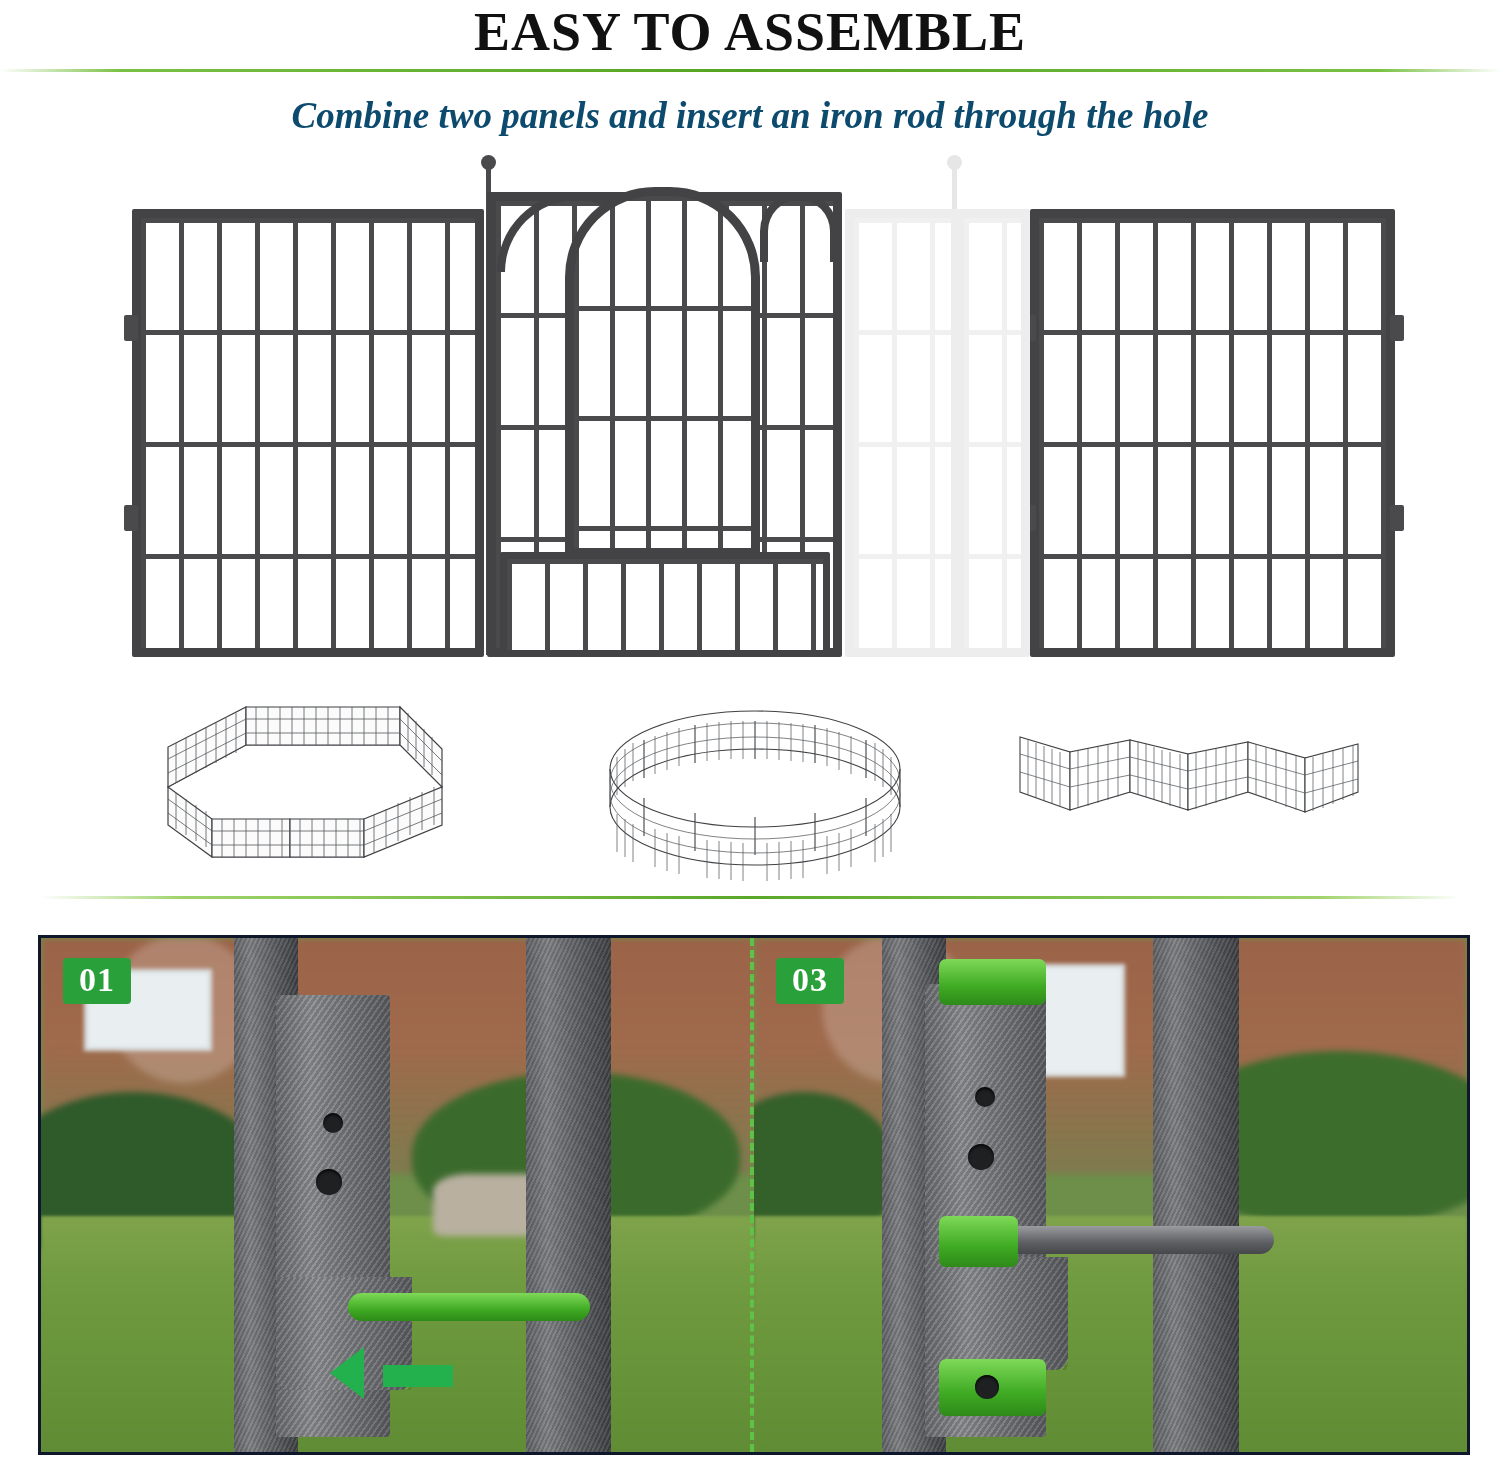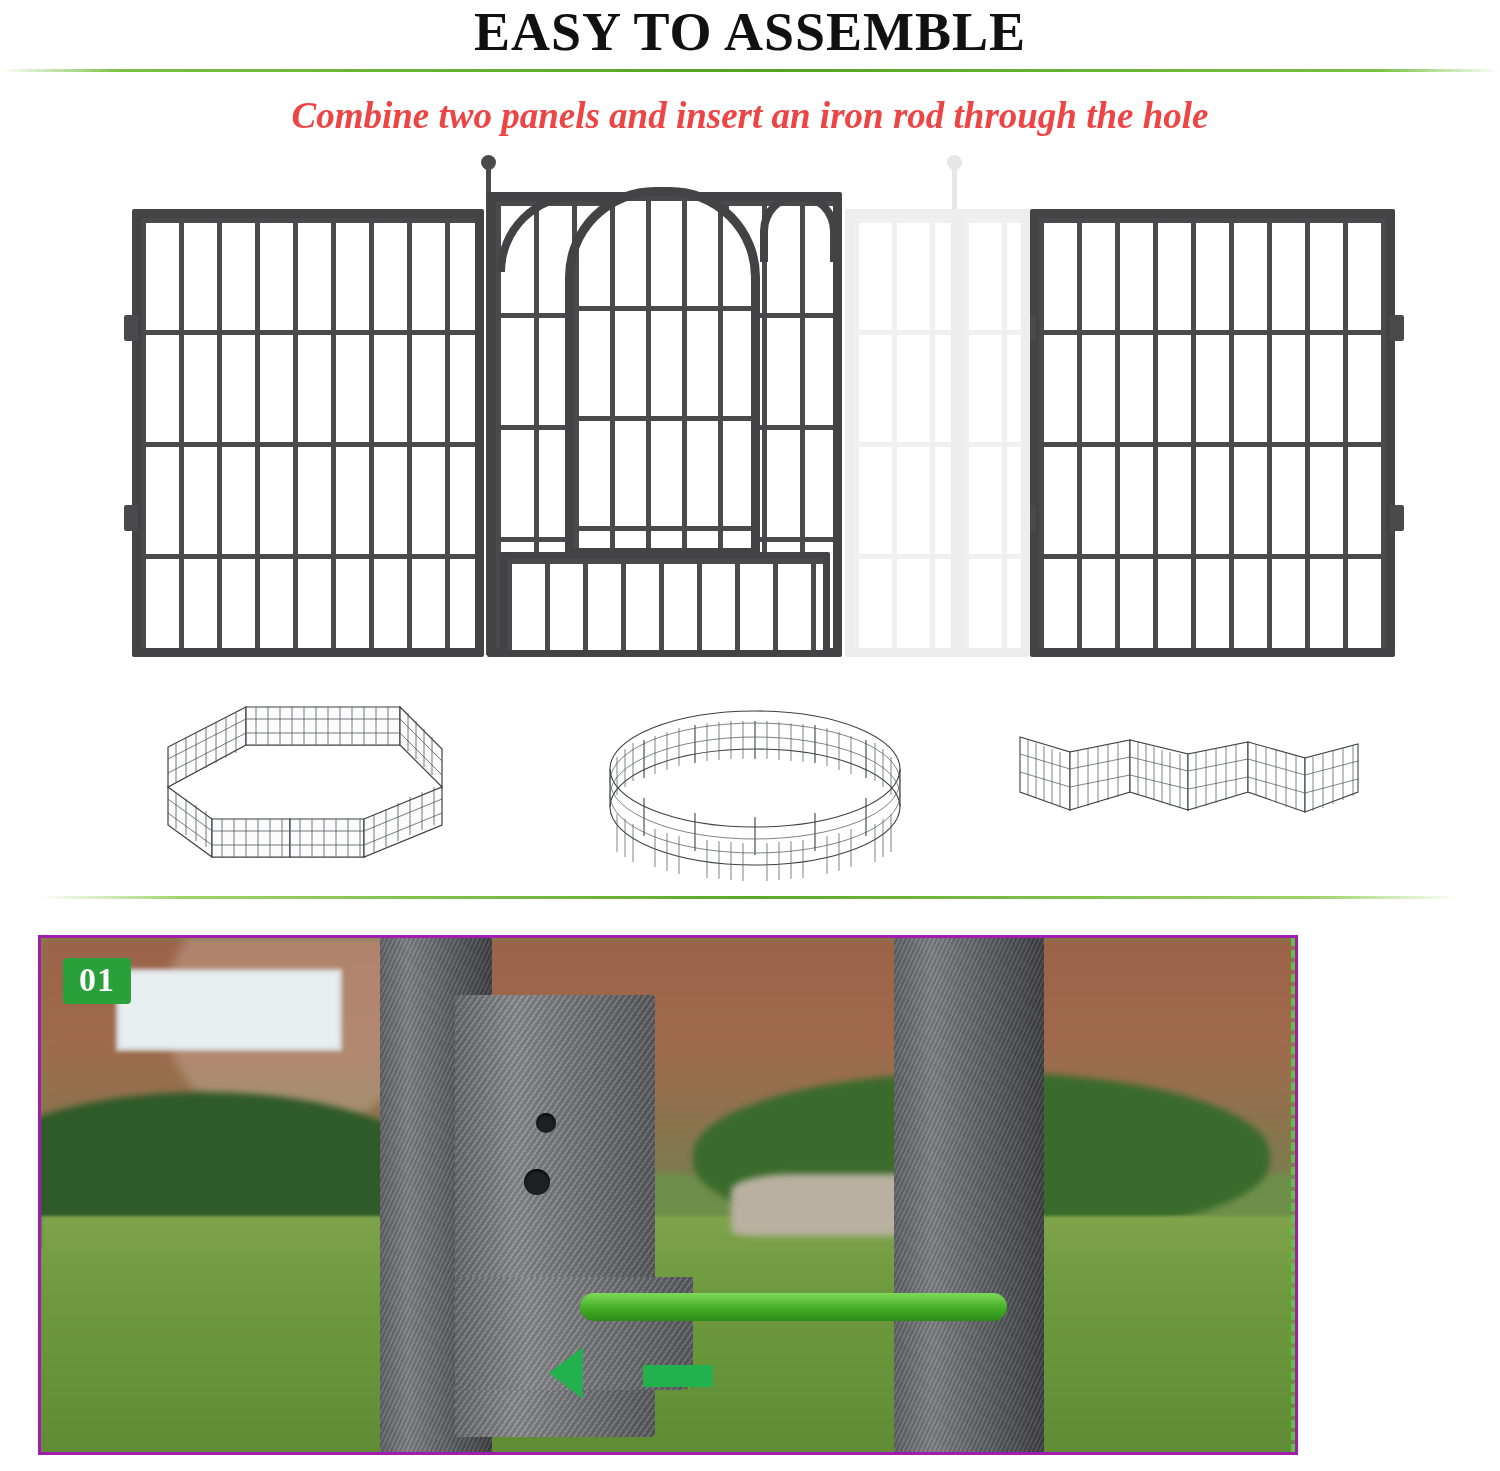--- a/index.html
+++ b/index.html
@@ -27,21 +27,21 @@
     height:3px;
     background:linear-gradient(to right,#ffffff 0%, #7ac143 8%, #54a321 50%, #7ac143 92%, #ffffff 100%);
     margin:8px 0 0 0;
   }
   .subtitle {
     text-align:center;
     font-family:"Liberation Serif", serif;
     font-style:italic;
     font-weight:bold;
     font-size:37px;
-    color:#ef4444;
+    color:#0c4a6e;
     margin-top:22px;
   }
 
   
   .diagram {
     position:relative;
     width:1500px;
     height:530px;
     margin-top:10px;
   }
@@ -119,22 +119,22 @@
   .sep-rule {
     height:3px;
     background:linear-gradient(to right,#ffffff 0%, #9fd36a 10%, #5aa827 50%, #9fd36a 90%, #ffffff 100%);
     margin:4px 40px 0 40px;
   }
 
   
   .photostrip {
     position:absolute;
     left:38px; top:935px;
-    width:1260px; height:520px;
-    border:3px solid #a21caf;
+    width:1432px; height:520px;
+    border:3px solid #0f172a;
     overflow:hidden;
     display:flex;
   }
   .shot {
     position:relative;
     flex:1 1 0;
     overflow:hidden;
     background:#6d8f4a;
   }
   .house {
@@ -387,13 +387,37 @@
 
     <div class="rod-green" style="left:43%; top:69%; width:34%; height:28px;"></div>
     <div class="arrow-left-tail" style="left:48%; top:83%; width:70px;"></div>
     <div class="arrow-left" style="left:40.5%; top:79.5%;"></div>
 
     <div class="badge" style="left:22px; top:20px;">01</div>
     <div class="dashline" style="right:0;"></div>
   </div>
 
 
+  <div class="shot">
+    <div class="house"></div>
+    <div class="window" style="left:22%; top:5%; width:30%; height:22%;"></div>
+    <div class="bush" style="left:58%; top:22%; width:48%; height:34%; background:#3d6d2d;"></div>
+    <div class="bush" style="left:-6%; top:30%; width:26%; height:30%; background:#34602a;"></div>
+    <div class="grass"></div>
+
+    <div class="post texture" style="left:18%; top:0; width:9%; height:100%;"></div>
+    <div class="post texture" style="left:56%; top:0; width:12%; height:100%;"></div>
+
+    <div class="bracket" style="left:24%; top:9%; width:17%; height:88%;"></div>
+    <div class="hole" style="left:31%; top:29%; width:20px; height:20px;"></div>
+    <div class="hole" style="left:30%; top:40%; width:26px; height:26px;"></div>
+    <div class="bracket" style="left:24%; top:62%; width:20%; height:22%; border-radius:0 0 14px 14px;"></div>
+
+    <div class="rod-grey" style="left:33%; top:56%; width:40%; height:28px;"></div>
+
+    <div class="rod-green" style="left:26%; top:4%; width:15%; height:9%; border-radius:7px;"></div>
+    <div class="rod-green" style="left:26%; top:54%; width:11%; height:10%; border-radius:7px;"></div>
+    <div class="rod-green" style="left:26%; top:82%; width:15%; height:11%; border-radius:7px;"></div>
+    <div class="hole" style="left:31%; top:85%; width:24px; height:24px;"></div>
+
+    <div class="badge" style="left:22px; top:20px;">03</div>
+  </div>
 </div>
 
 </body></html>

